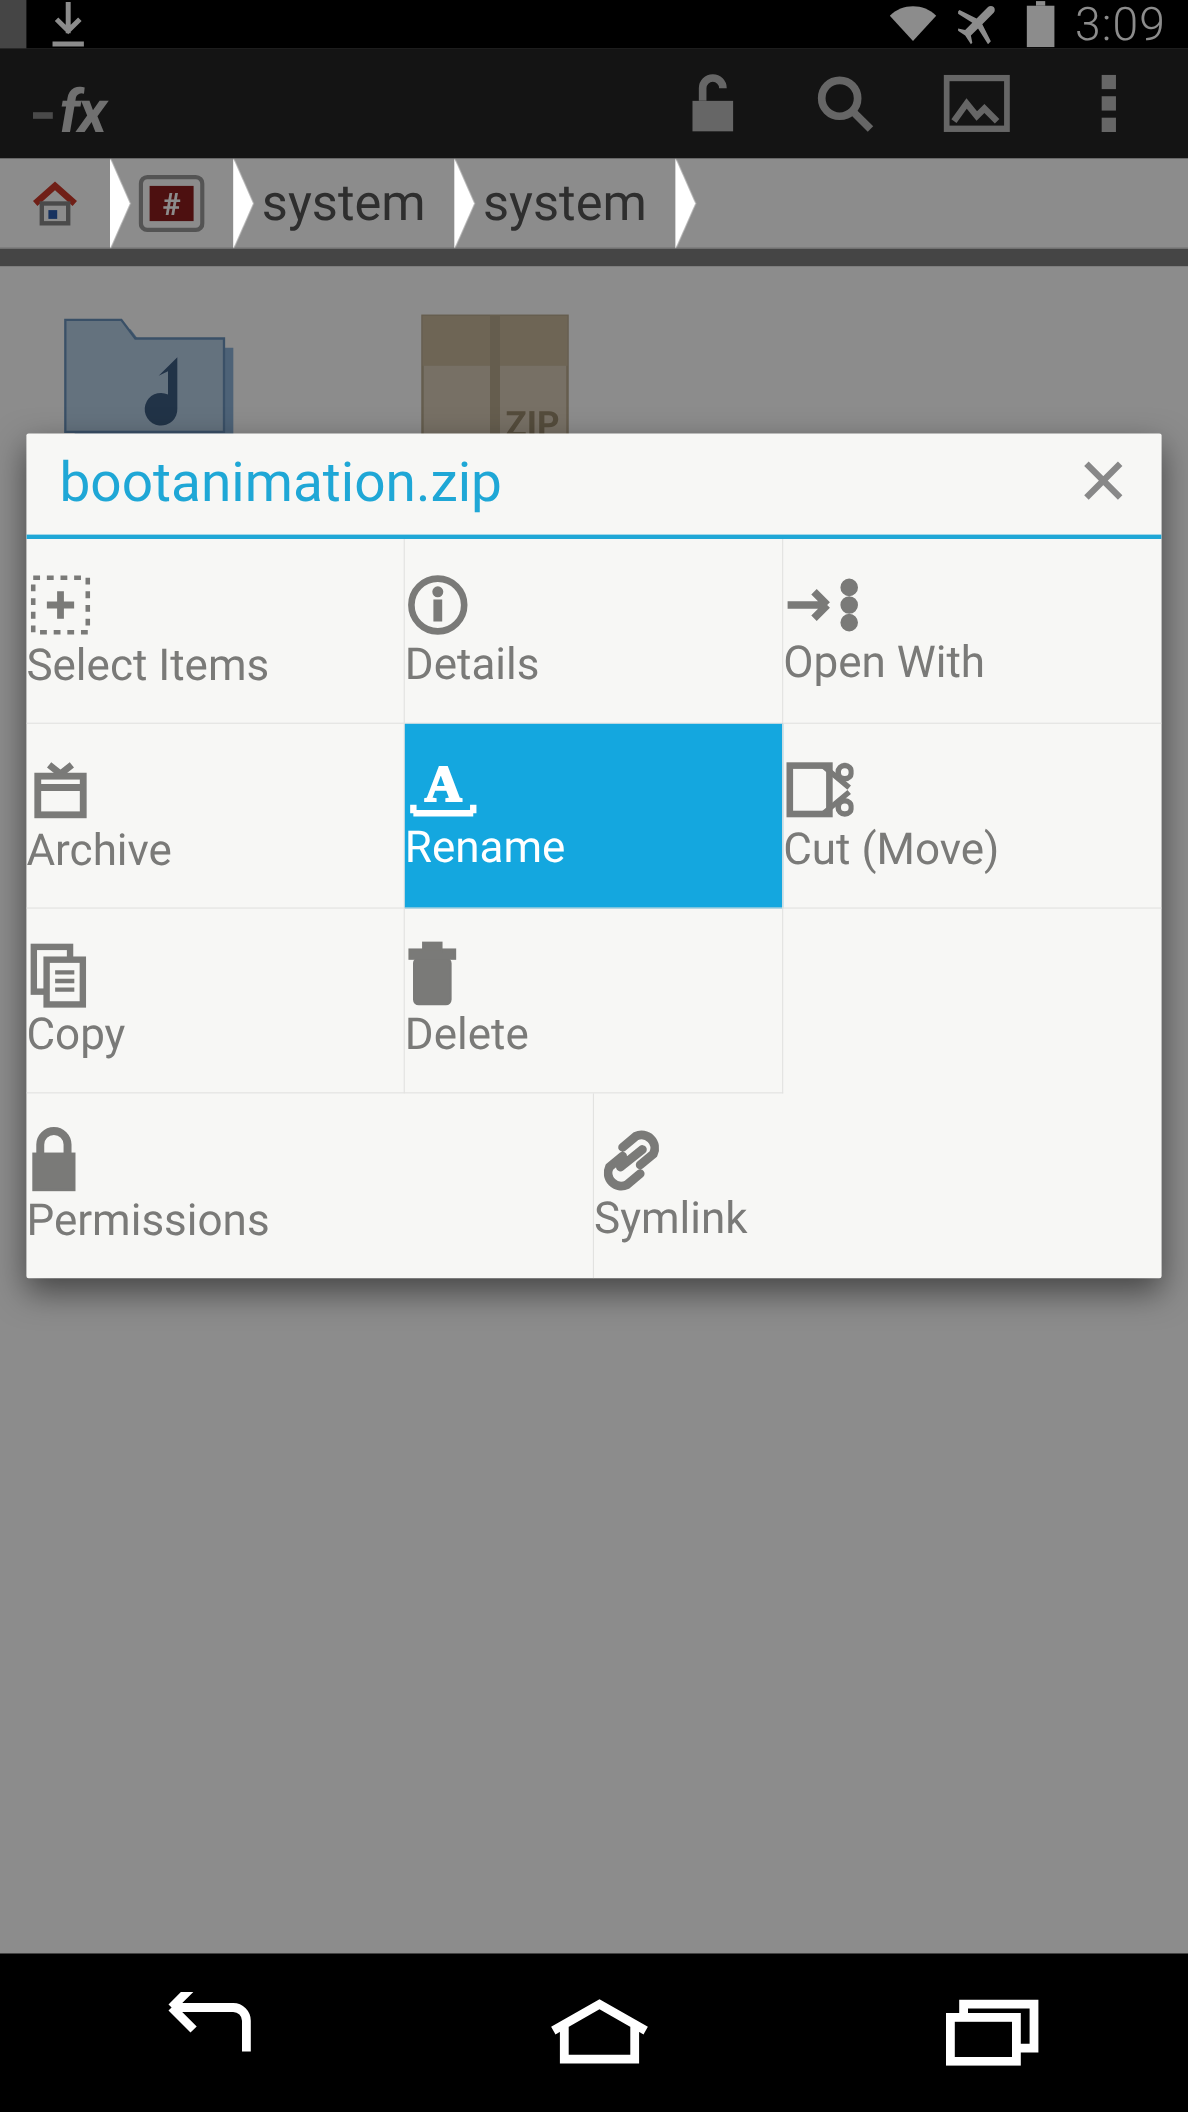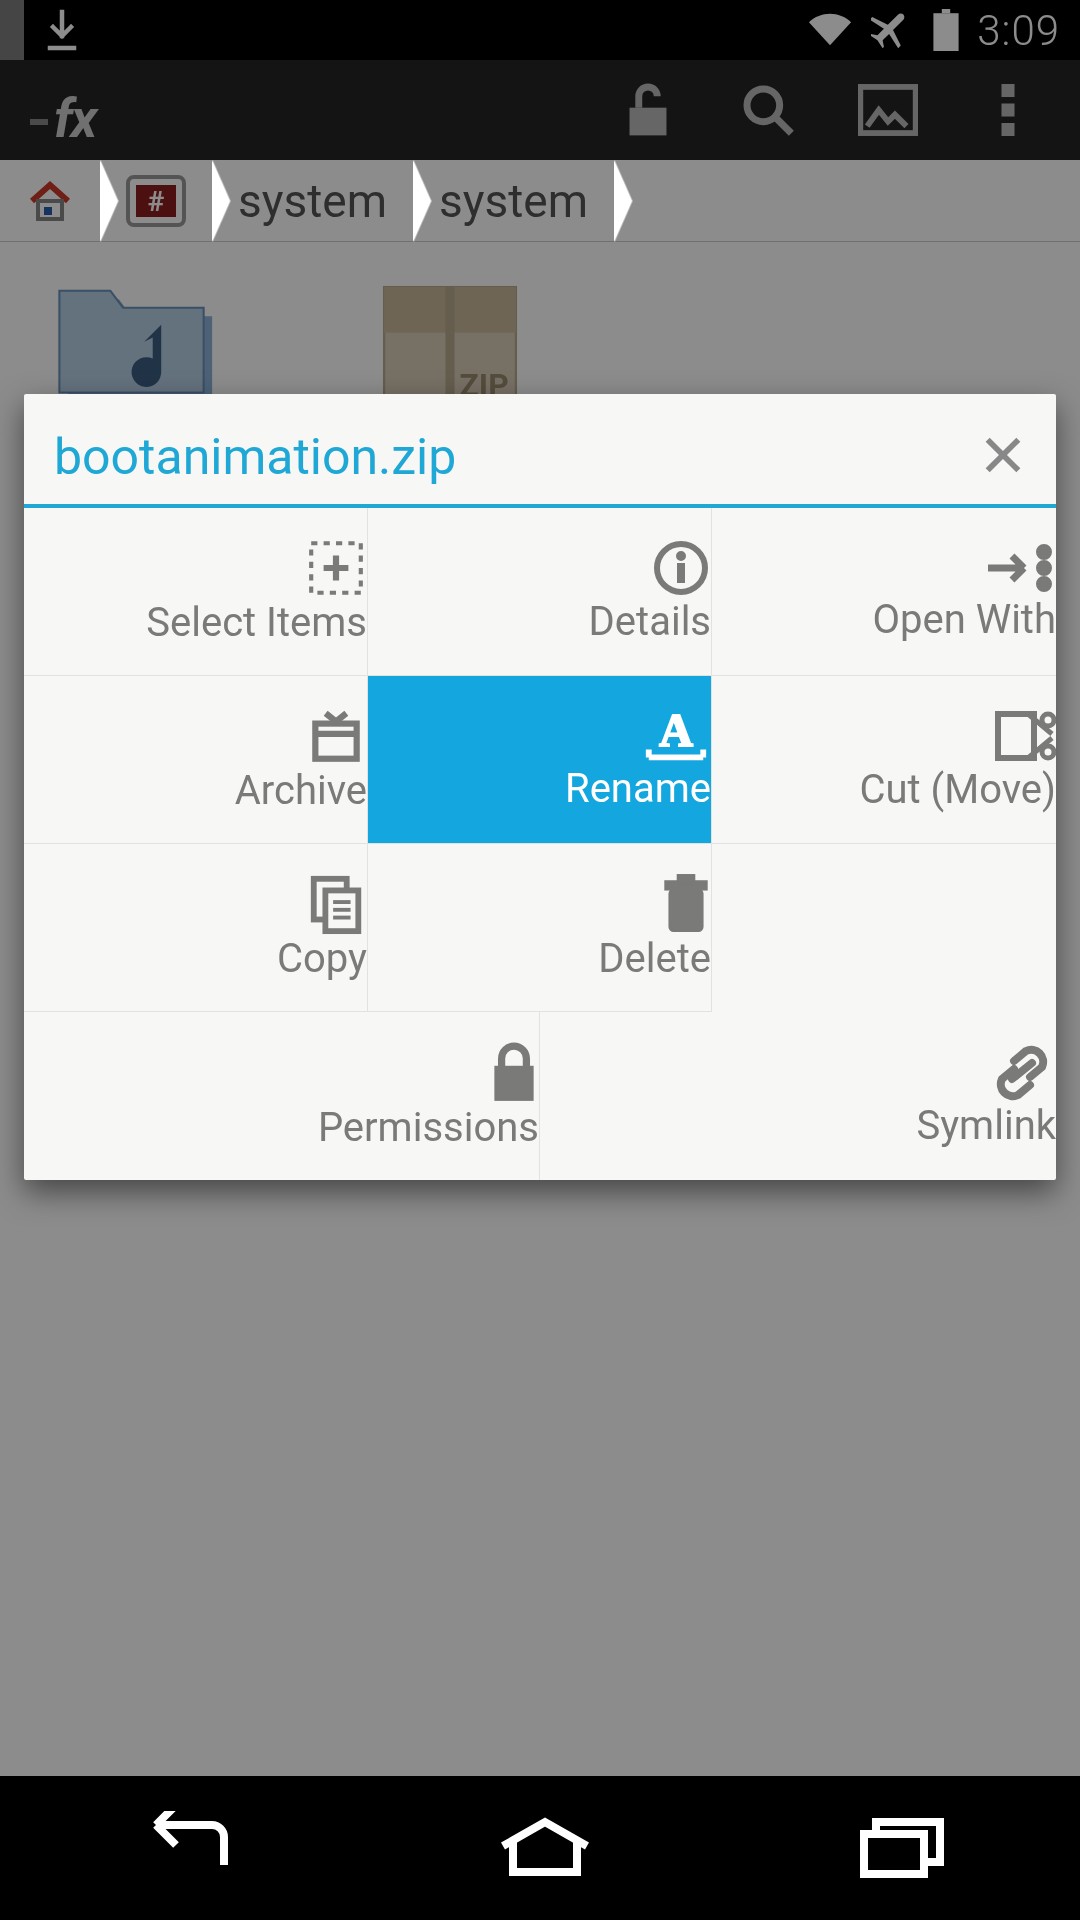--- a/index.html
+++ b/index.html
@@ -1,21 +1,21 @@
 <!DOCTYPE html>
 <html><head>
 <meta charset="utf-8">
 <style>
   * { margin: 0; padding: 0; box-sizing: border-box; }
   html, body { width: 1080px; height: 1920px; overflow: hidden; font-family: Roboto, "Helvetica Neue", Arial, sans-serif; }
   body { background: #7f7f7f; position: relative; }
 
   
   .status-bar {
-    height: 60px;
+    height: 44px;
     background: #000;
     display: flex;
     align-items: center;
     justify-content: space-between;
     padding: 0 20px;
     color: #fff;
     margin-left: 24px;
   }
   .status-left, .status-right { display: flex; align-items: center; gap: 18px; }
   .status-time { font-size: 42px; font-weight: 300; letter-spacing: 1px; }
@@ -96,36 +96,36 @@
     position:absolute;
     left: 24px; right: 24px;
     top: 394px;
     background: #f7f7f5;
     border-radius: 2px;
     box-shadow: 0 12px 30px rgba(0,0,0,0.5);
     overflow:hidden;
   }
   .modal-header {
     display:flex; align-items:center; justify-content:space-between;
-    padding: 34px 30px 18px 30px;
+    padding: 16px 30px 18px 30px;
     border-bottom: 4px solid #1fa7d6;
   }
   .modal-title { color:#1fa7d6; font-size: 50px; font-weight:400; }
   .modal-close { color:#888; }
 
   .action-grid {
     display:grid;
     grid-template-columns: repeat(3, 1fr);
   }
   .action {
     border-right:1px solid #e2e2e0;
     border-bottom:1px solid #e2e2e0;
     height: 168px;
     display:flex; flex-direction:column;
-    align-items:flex-end; justify-content:center;
+    align-items:flex-start; justify-content:center;
     gap: 0;
     color:#7a7a78;
   }
   .action:nth-child(3n){ border-right:none;}
   .action .label { font-size: 40px; }
   .action.selected { background:#14a7df; color:#fff; }
   .action.selected svg { stroke:#fff; fill:#fff; }
   .action svg { stroke:#7a7a78; }
 
   .action-row2 {

